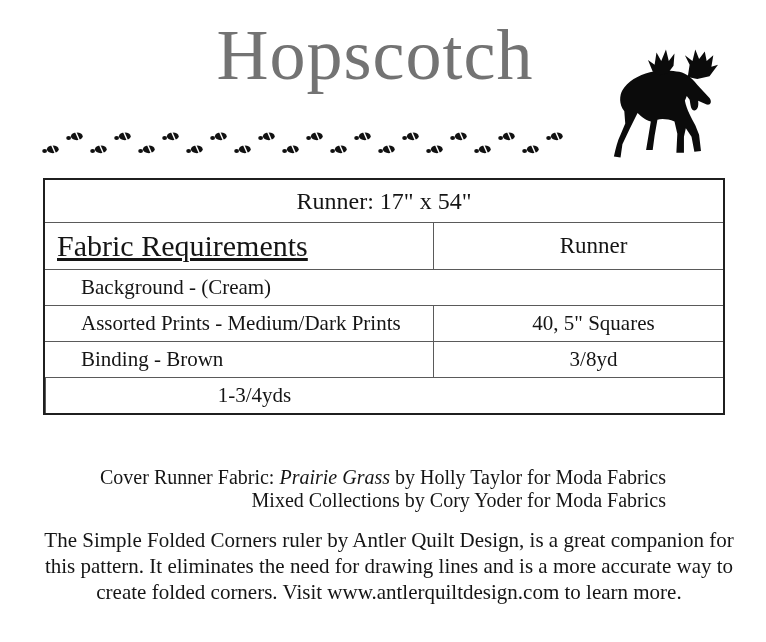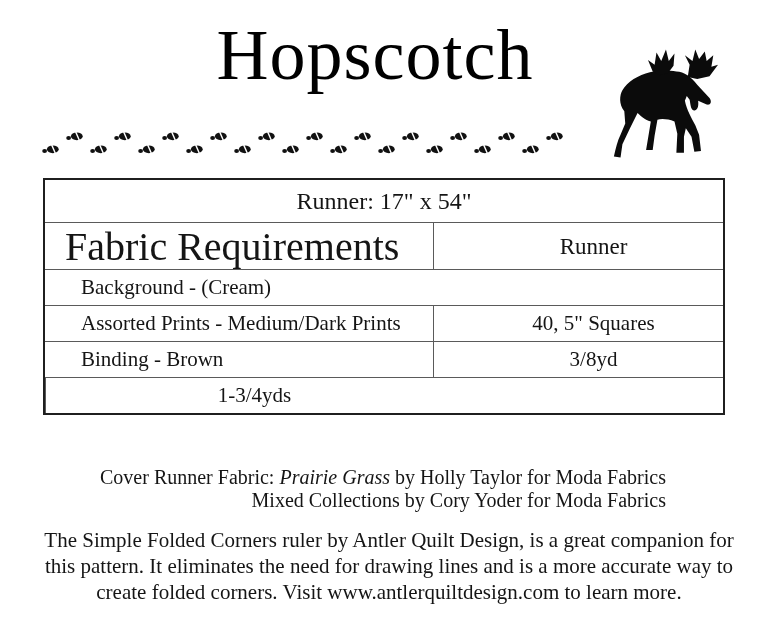--- a/index.html
+++ b/index.html
@@ -9,21 +9,21 @@
     color:#151515;
     position:relative;
   }
 
   
   .header { position:relative; width:766px; height:178px; }
   .title {
     position:absolute; left:0; right:16px; top:14px;
     text-align:center;
     font-size:72px; font-weight:400; letter-spacing:1px;
-    color:#000000;
+    color:#737373;
   }
   .moose { position:absolute; top:44px; right:12px; width:142px; height:122px; }
   .tracks {
     position:absolute; left:42px; top:131px; width:524px; height:34px;
     display:flex; gap:7px; align-items:flex-start;
   }
   .print { width:17px; height:11px; flex:0 0 auto; }
   .print.low { margin-top:13px; }
 
   
@@ -32,21 +32,21 @@
     border:2px solid #1f1f1f;
     background:#fff;
   }
   .t-row { display:grid; grid-template-columns:388px 1fr; border-top:1px solid #5a5a5a; }
   .t-row:first-child { border-top:none; }
   .t-banner {
     height:42px; display:flex; align-items:center; justify-content:center;
     font-size:24px;
   }
   .t-head { height:47px; }
-  .t-head .c-label { font-size:40px; padding-left:20px; }
+  .t-head .c-label { font-size:30px; padding-left:12px;text-decoration:underline; }
   .t-head .c-value { font-size:23px; }
   .t-data { height:36px; font-size:21px; }
   .c-label { display:flex; align-items:center; }
   .t-data .c-label { padding-left:36px; }
   .c-value {
     display:flex; align-items:center; justify-content:center;
     border-left:1px solid #5a5a5a; text-align:center;padding-left:30px;
   }
 
   

